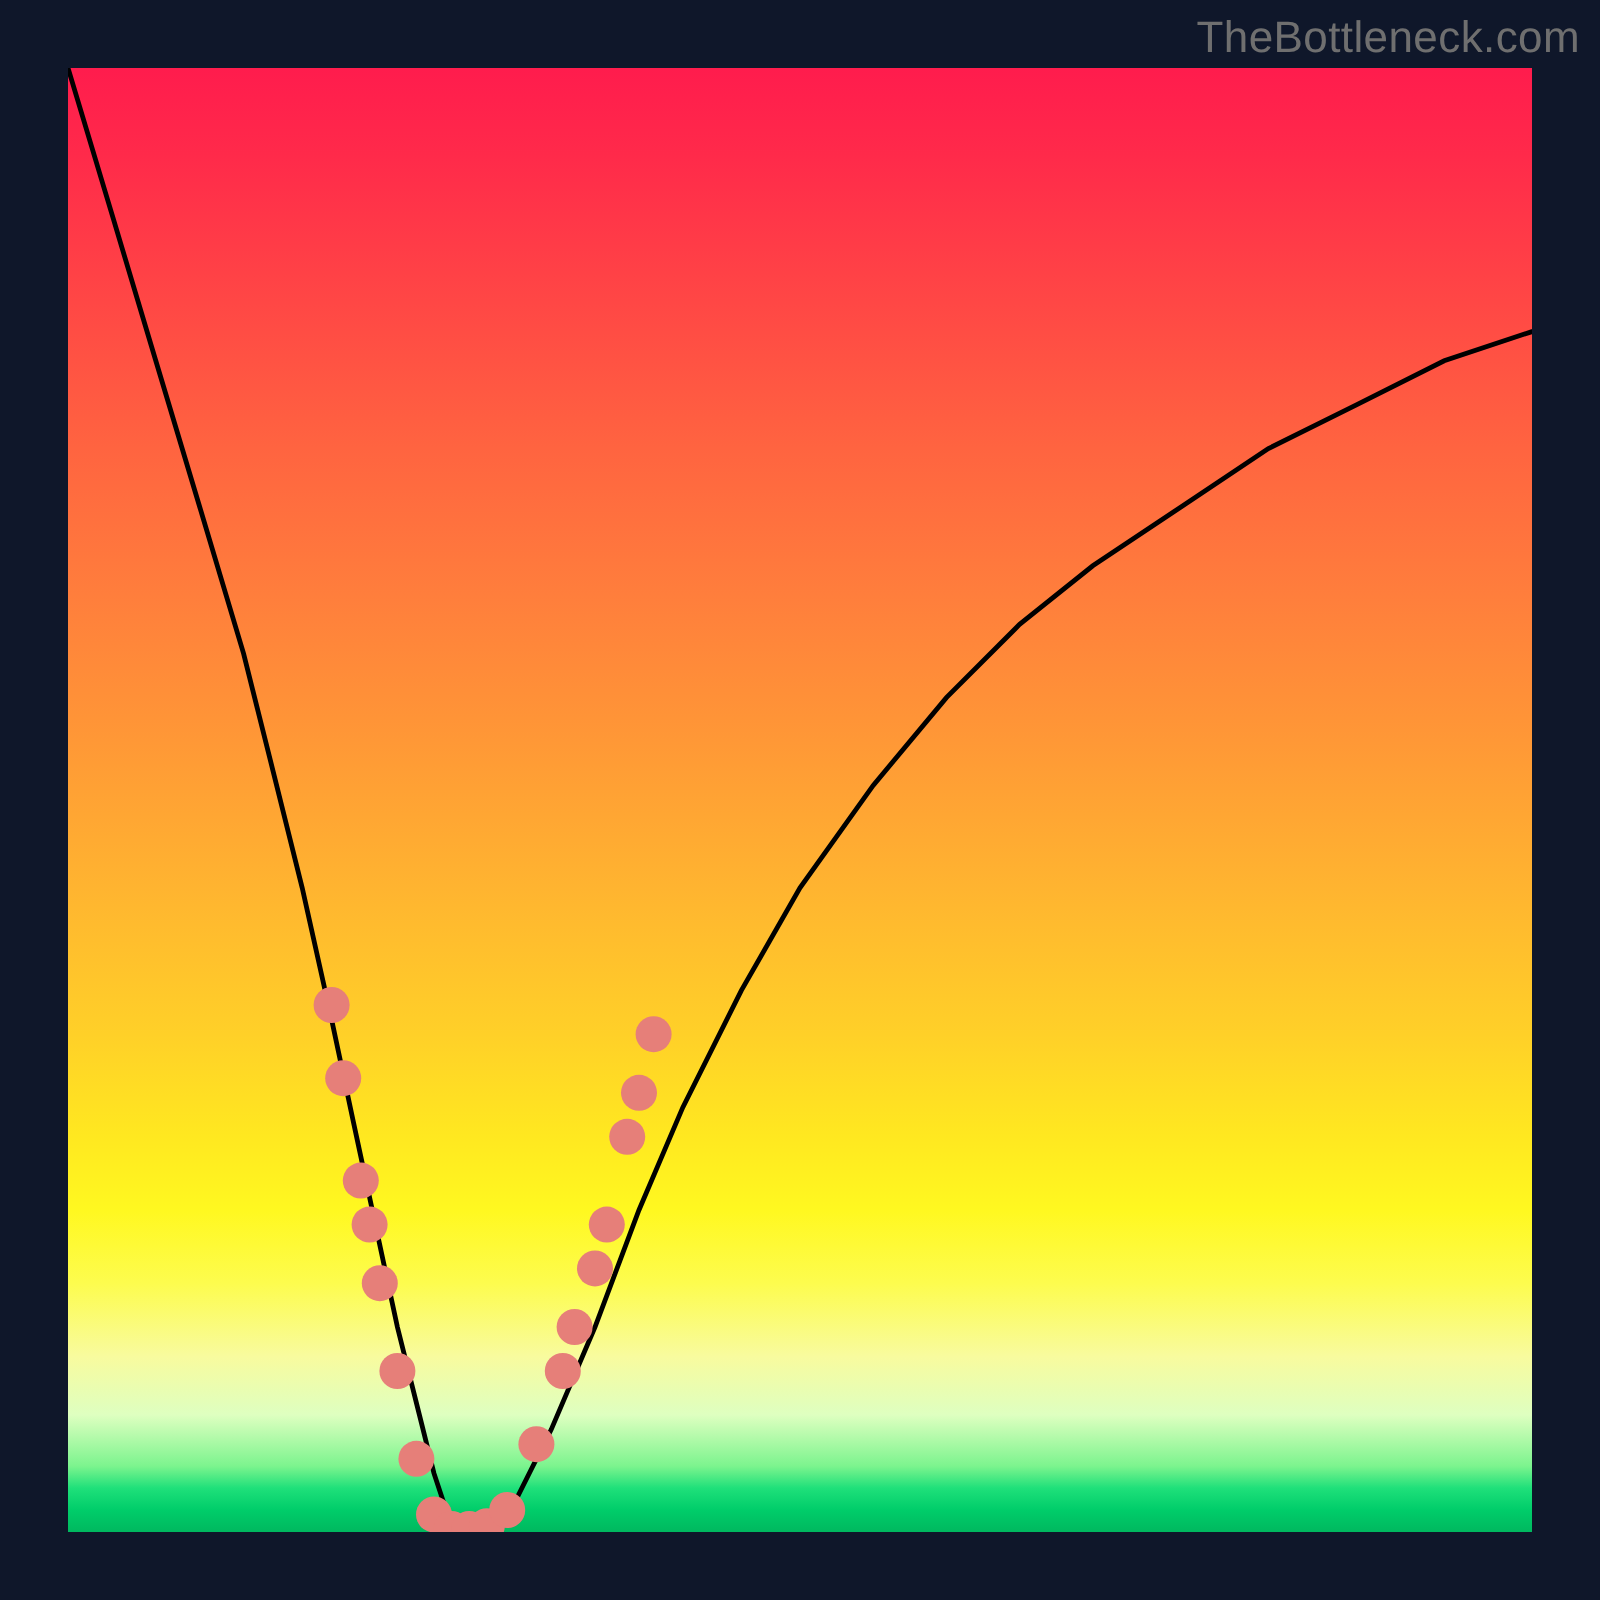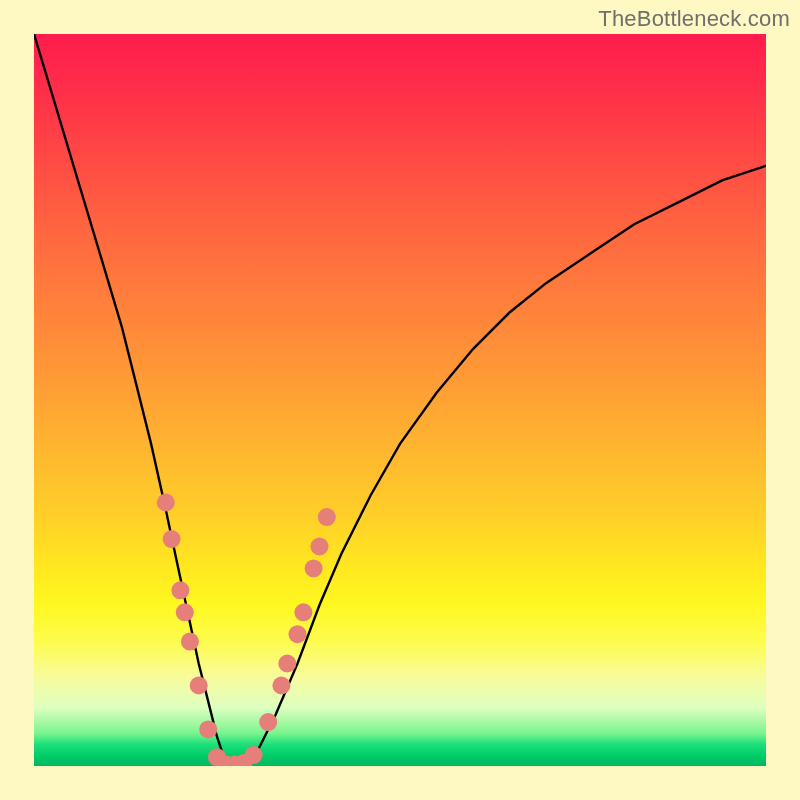--- a/index.html
+++ b/index.html
@@ -10,21 +10,21 @@
     background: #000;
     font-family: Arial, Helvetica, sans-serif;
     overflow: hidden;
   }
   .frame {
     position: absolute;
     left: 0;
     top: 0;
     width: 800px;
     height: 800px;
-    background: #fef9c3;
+    background: #0f172a;
   }
   .plot-area {
     position: absolute;
     left: 34px;
     top: 34px;
     width: 732px;
     height: 732px;
     
     background: linear-gradient(to bottom,
       #ff1c4d 0%,

